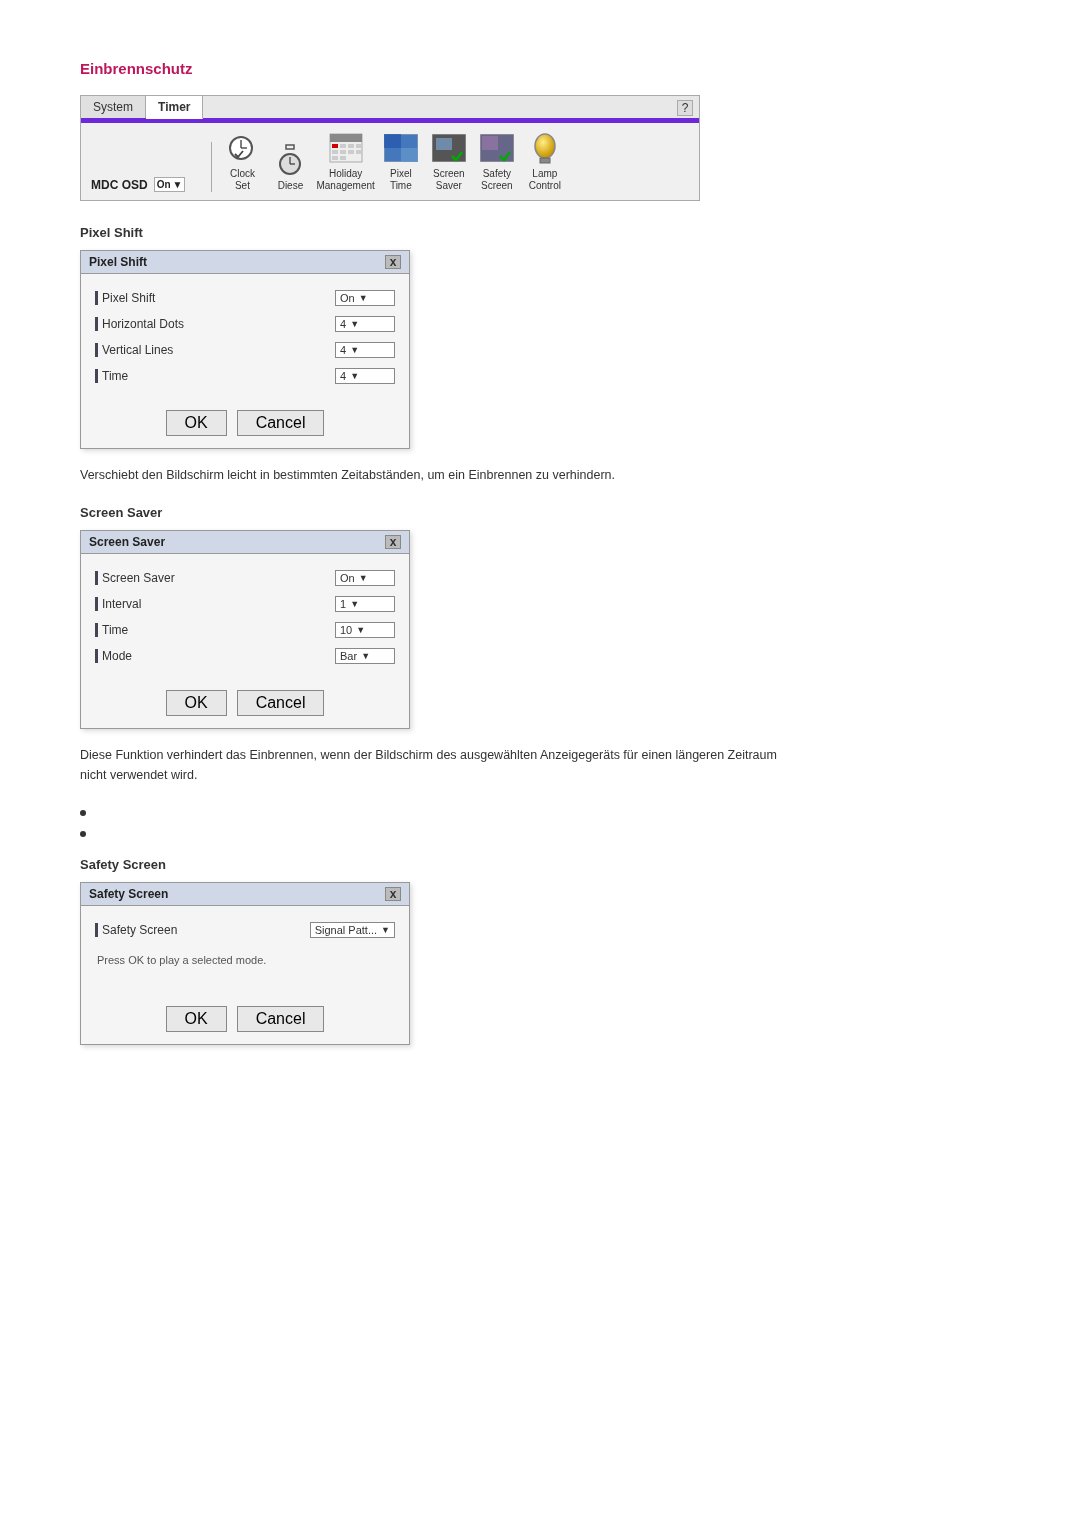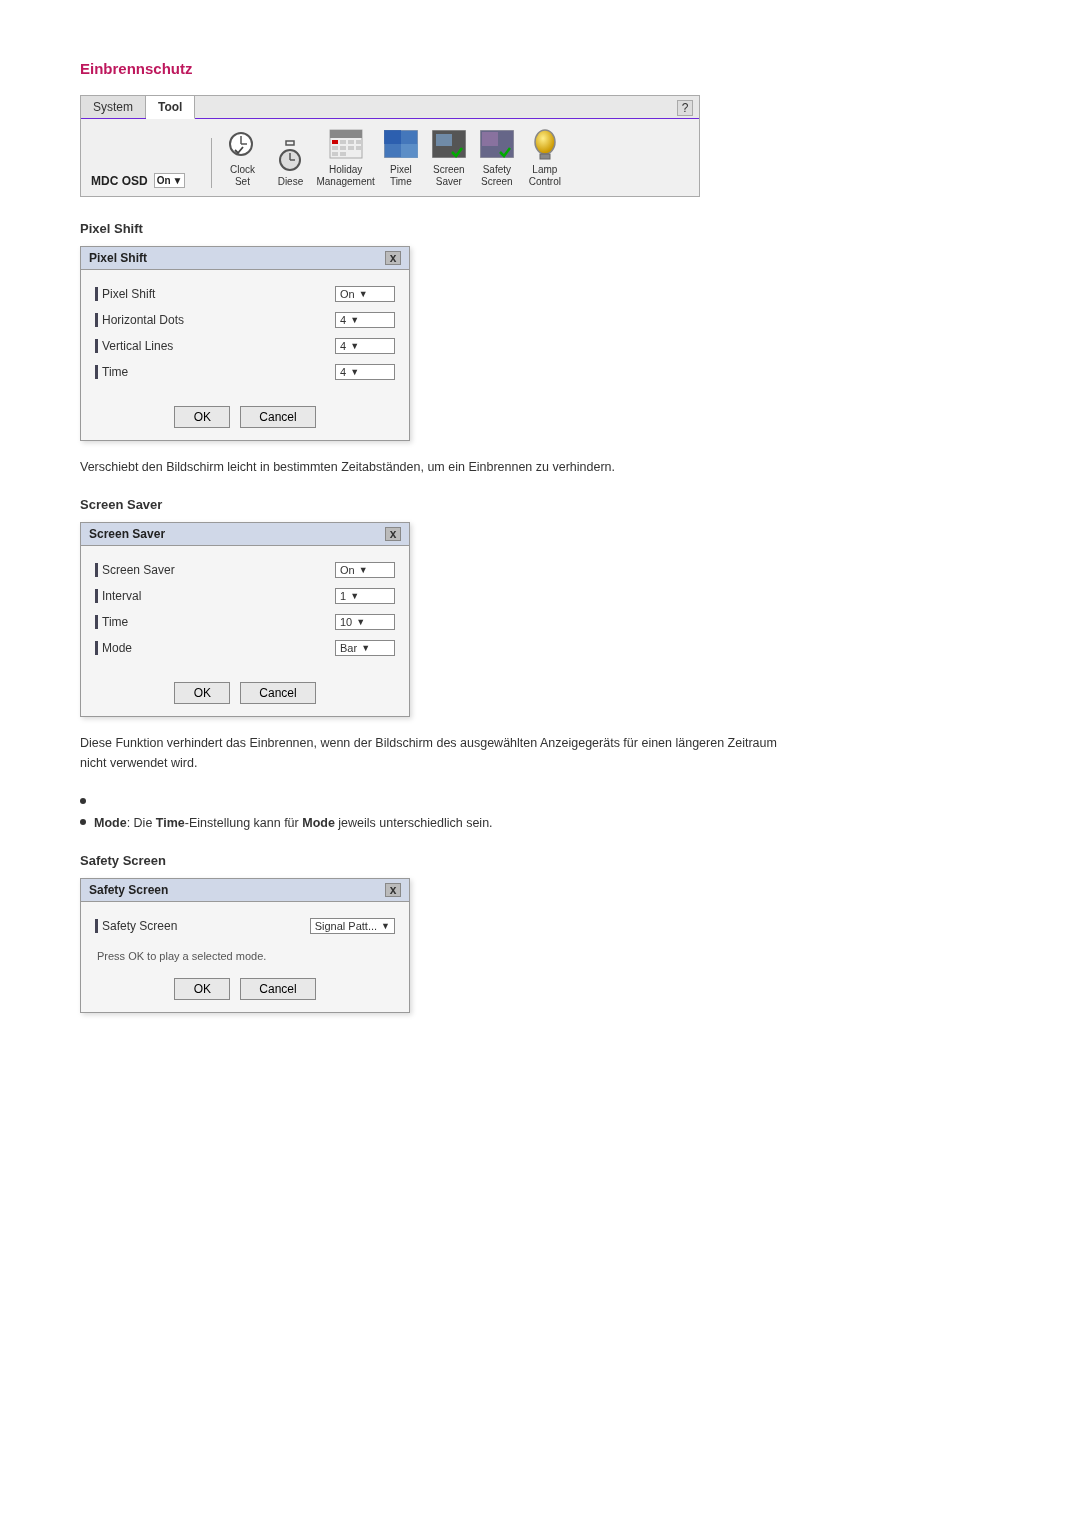--- a/index.html
+++ b/index.html
@@ -38,21 +38,21 @@
       background: #ddd;
       border: 1px solid #aaa;
       width: 16px;
       height: 16px;
       text-align: center;
       line-height: 14px;
       cursor: pointer;
     }
     .toolbar-tabs {
       display: flex;
-      border-bottom: 1px solid #6d28d9;
+      border-bottom: 5px solid #6d28d9;
       background: #e8e8e8;
     }
     .toolbar-tab {
       padding: 4px 12px;
       font-size: 12px;
       border-right: 1px solid #aaa;
       cursor: pointer;
       background: #e0e0e0;
     }
     .toolbar-tab.active {
@@ -206,21 +206,21 @@
       margin-bottom: 12px;
       padding: 0 2px;
     }
     .dialog-footer {
       display: flex;
       justify-content: center;
       gap: 10px;
       padding: 6px 10px 12px;
     }
     .dialog-btn {
-      font-size: 12px;
+      font-size: 16px;
       padding: 3px 18px;
       border: 1px solid #888;
       background: #e8e8e8;
       cursor: pointer;
       min-width: 56px;
       text-align: center;
     }
 
     
     .desc-text {
@@ -257,21 +257,21 @@
   </style>
 </head>
 <body>
 
 <h1 class="page-title">Einbrennschutz</h1>
 
 <div class="toolbar-container">
   <div class="toolbar-question">?</div>
   <div class="toolbar-tabs">
     <div class="toolbar-tab">System</div>
-    <div class="toolbar-tab active">Tool</div>
+    <div class="toolbar-tab active">Timer</div>
   </div>
   <div class="toolbar-body">
     <div class="mdc-osd-section">
       <span>MDC OSD</span>
       <div class="mdc-select">
         <span>On</span>
         <span>▼</span>
       </div>
     </div>
     <div class="toolbar-divider"></div>
@@ -504,23 +504,20 @@
 </div>
 
 <p class="desc-text">Diese Funktion verhindert das Einbrennen, wenn der Bildschirm des ausgewählten Anzeigegeräts für einen längeren Zeitraum nicht verwendet wird.</p>
 
 <ul class="bullet-list">
   <li>
     <span class="bullet-dot"></span>
   </li>
   <li>
     <span class="bullet-dot"></span>
-    <span class="bullet-text">
-      <b>Mode</b>: Die <b>Time</b>-Einstellung kann für <b>Mode</b> jeweils unterschiedlich sein.
-    </span>
   </li>
 </ul>
 
 <div class="section-heading">Safety Screen</div>
 
 <div class="dialog">
   <div class="dialog-title-bar">
     <span class="dialog-title">Safety Screen</span>
     <div class="dialog-close">x</div>
   </div>
@@ -528,19 +525,19 @@
     <div class="dialog-row">
       <div class="dialog-label">
         <span class="dialog-label-bar"></span>
         <span>Safety Screen</span>
       </div>
       <div class="dialog-select">
         <span>Signal Patt...</span>
         <span class="dialog-select-arrow">▼</span>
       </div>
     </div>
-    <div class="dialog-note" style="margin-top:16px; margin-bottom:0;">Press OK to play a selected mode.</div>
+    <div class="dialog-note" style="margin-top:16px; margin-bottom:24px;">Press OK to play a selected mode.</div>
   </div>
   <div class="dialog-footer">
     <button class="dialog-btn">OK</button>
     <button class="dialog-btn">Cancel</button>
   </div>
 </div>
 
 </body></html>

